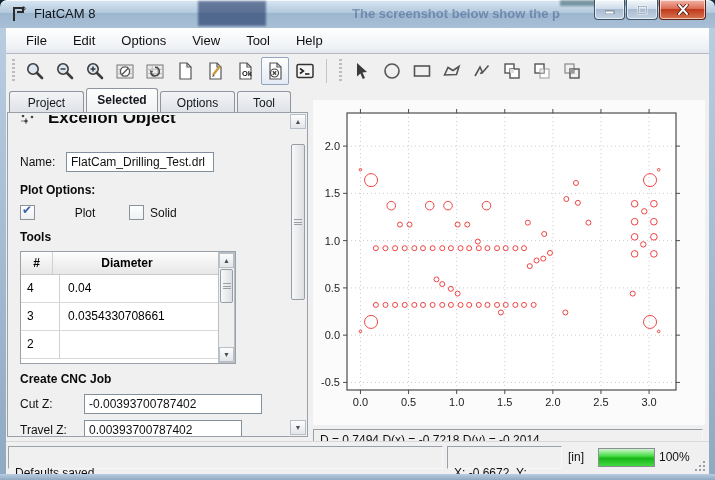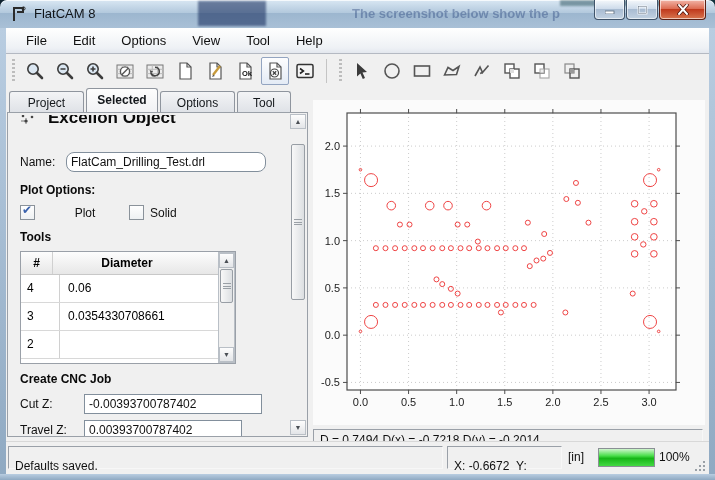--- a/index.html
+++ b/index.html
@@ -90,21 +90,21 @@
   .vs-grip{position:absolute;left:50%;top:50%;transform:translate(-50%,-50%);
     width:8px;height:6px;background:repeating-linear-gradient(#9aa0a6 0 1px,transparent 1px 2.6px);}
   
   .figure{position:absolute;left:307px;top:-12px;width:392px;height:325px;background:#fbfbfb;}
   .readout{position:absolute;left:307px;top:317px;width:390px;height:21px;
     border:1px solid;border-color:#9aa0a8 #f7f7f7 #f7f7f7 #9aa0a8;background:#f0f0f0;
     font-size:12px;color:#101010;padding:3px 0 0 6px;box-sizing:border-box;}
   
   .statusbar{position:absolute;left:6px;top:441px;width:703px;height:33px;background:#f0f0f0;border-top:1px solid #d8d8d8;}
   .sunken{border:1px solid;border-color:#9aa0a8 #f7f7f7 #f7f7f7 #9aa0a8;background:#f0f0f0;
-    font-size:12px;color:#101010;box-sizing:border-box;position:absolute;top:4px;height:23px;padding:12px 6px 0 6px;}
+    font-size:12px;color:#101010;box-sizing:border-box;position:absolute;top:4px;height:23px;padding:19px 6px 0 6px;}
   .progress{position:absolute;left:592px;top:6px;width:57px;height:19px;border:1px solid #8a8f95;
     background:linear-gradient(#cff5cc,#4ade4a 40%,#17b617 55%,#43d943);box-sizing:border-box;}
   .pct{position:absolute;left:653px;top:8px;font-size:12px;color:#101010;}
   .grip{position:absolute;right:3px;bottom:3px;width:12px;height:12px;
     background:
       radial-gradient(circle at 10px 2px,#9aa0a6 1px,transparent 1.4px),
       radial-gradient(circle at 10px 6px,#9aa0a6 1px,transparent 1.4px),
       radial-gradient(circle at 6px 6px,#9aa0a6 1px,transparent 1.4px),
       radial-gradient(circle at 10px 10px,#9aa0a6 1px,transparent 1.4px),
       radial-gradient(circle at 6px 10px,#9aa0a6 1px,transparent 1.4px),
@@ -298,21 +298,21 @@
               <circle cx="8" cy="2" r="1.1" fill="#444"></circle>
             <circle cx="12" cy="5" r="1.3" fill="#444"></circle>
               <circle cx="6" cy="9" r="1.6" fill="#111"></circle>
             <path d="M1 9 h4 M6 6 v6" stroke="#777" stroke-width="1"></path>
           </svg>
           <span class="htext">Excellon Object</span>
         </div>
 
         <div class="row" style="margin-top:20px;">
           <span class="lbl" style="width:46px;">Name:</span>
-          <input class="qt" style="width: 200px; border-radius: 8px;" readonly="" value="FlatCam_Drilling_Test.drl">
+          <input class="qt" style="width: 148px;" readonly="" value="FlatCam_Drilling_Test.drl">
         </div>
 
         <div class="row" style="margin-top:11px;">
           <span class="bold-lbl">Plot Options:</span>
         </div>
 
         <div class="row" style="margin-top:8px;">
           <span class="cb checked"></span>
           <span class="lbl" style="width:88px;text-align:center;">Plot</span>
           <span class="cb"></span>
@@ -324,21 +324,21 @@
         </div>
 
         <div class="tools-table">
           <div class="tt-head">
             <div class="c1">#</div>
             <div class="c2">Diameter</div>
           </div>
           <div id="tt-body">
               <div class="tt-row">
                 <div class="c1">4</div>
-                <div class="c2">0.06</div>
+                <div class="c2">0.04</div>
               </div>
               <div class="tt-row">
                 <div class="c1">3</div>
                 <div class="c2">0.0354330708661</div>
               </div>
               <div class="tt-row">
                 <div class="c1">2</div>
               </div>
             </div>
           <div class="vscroll" style="right:0;top:0;width:17px;height:111px;">

